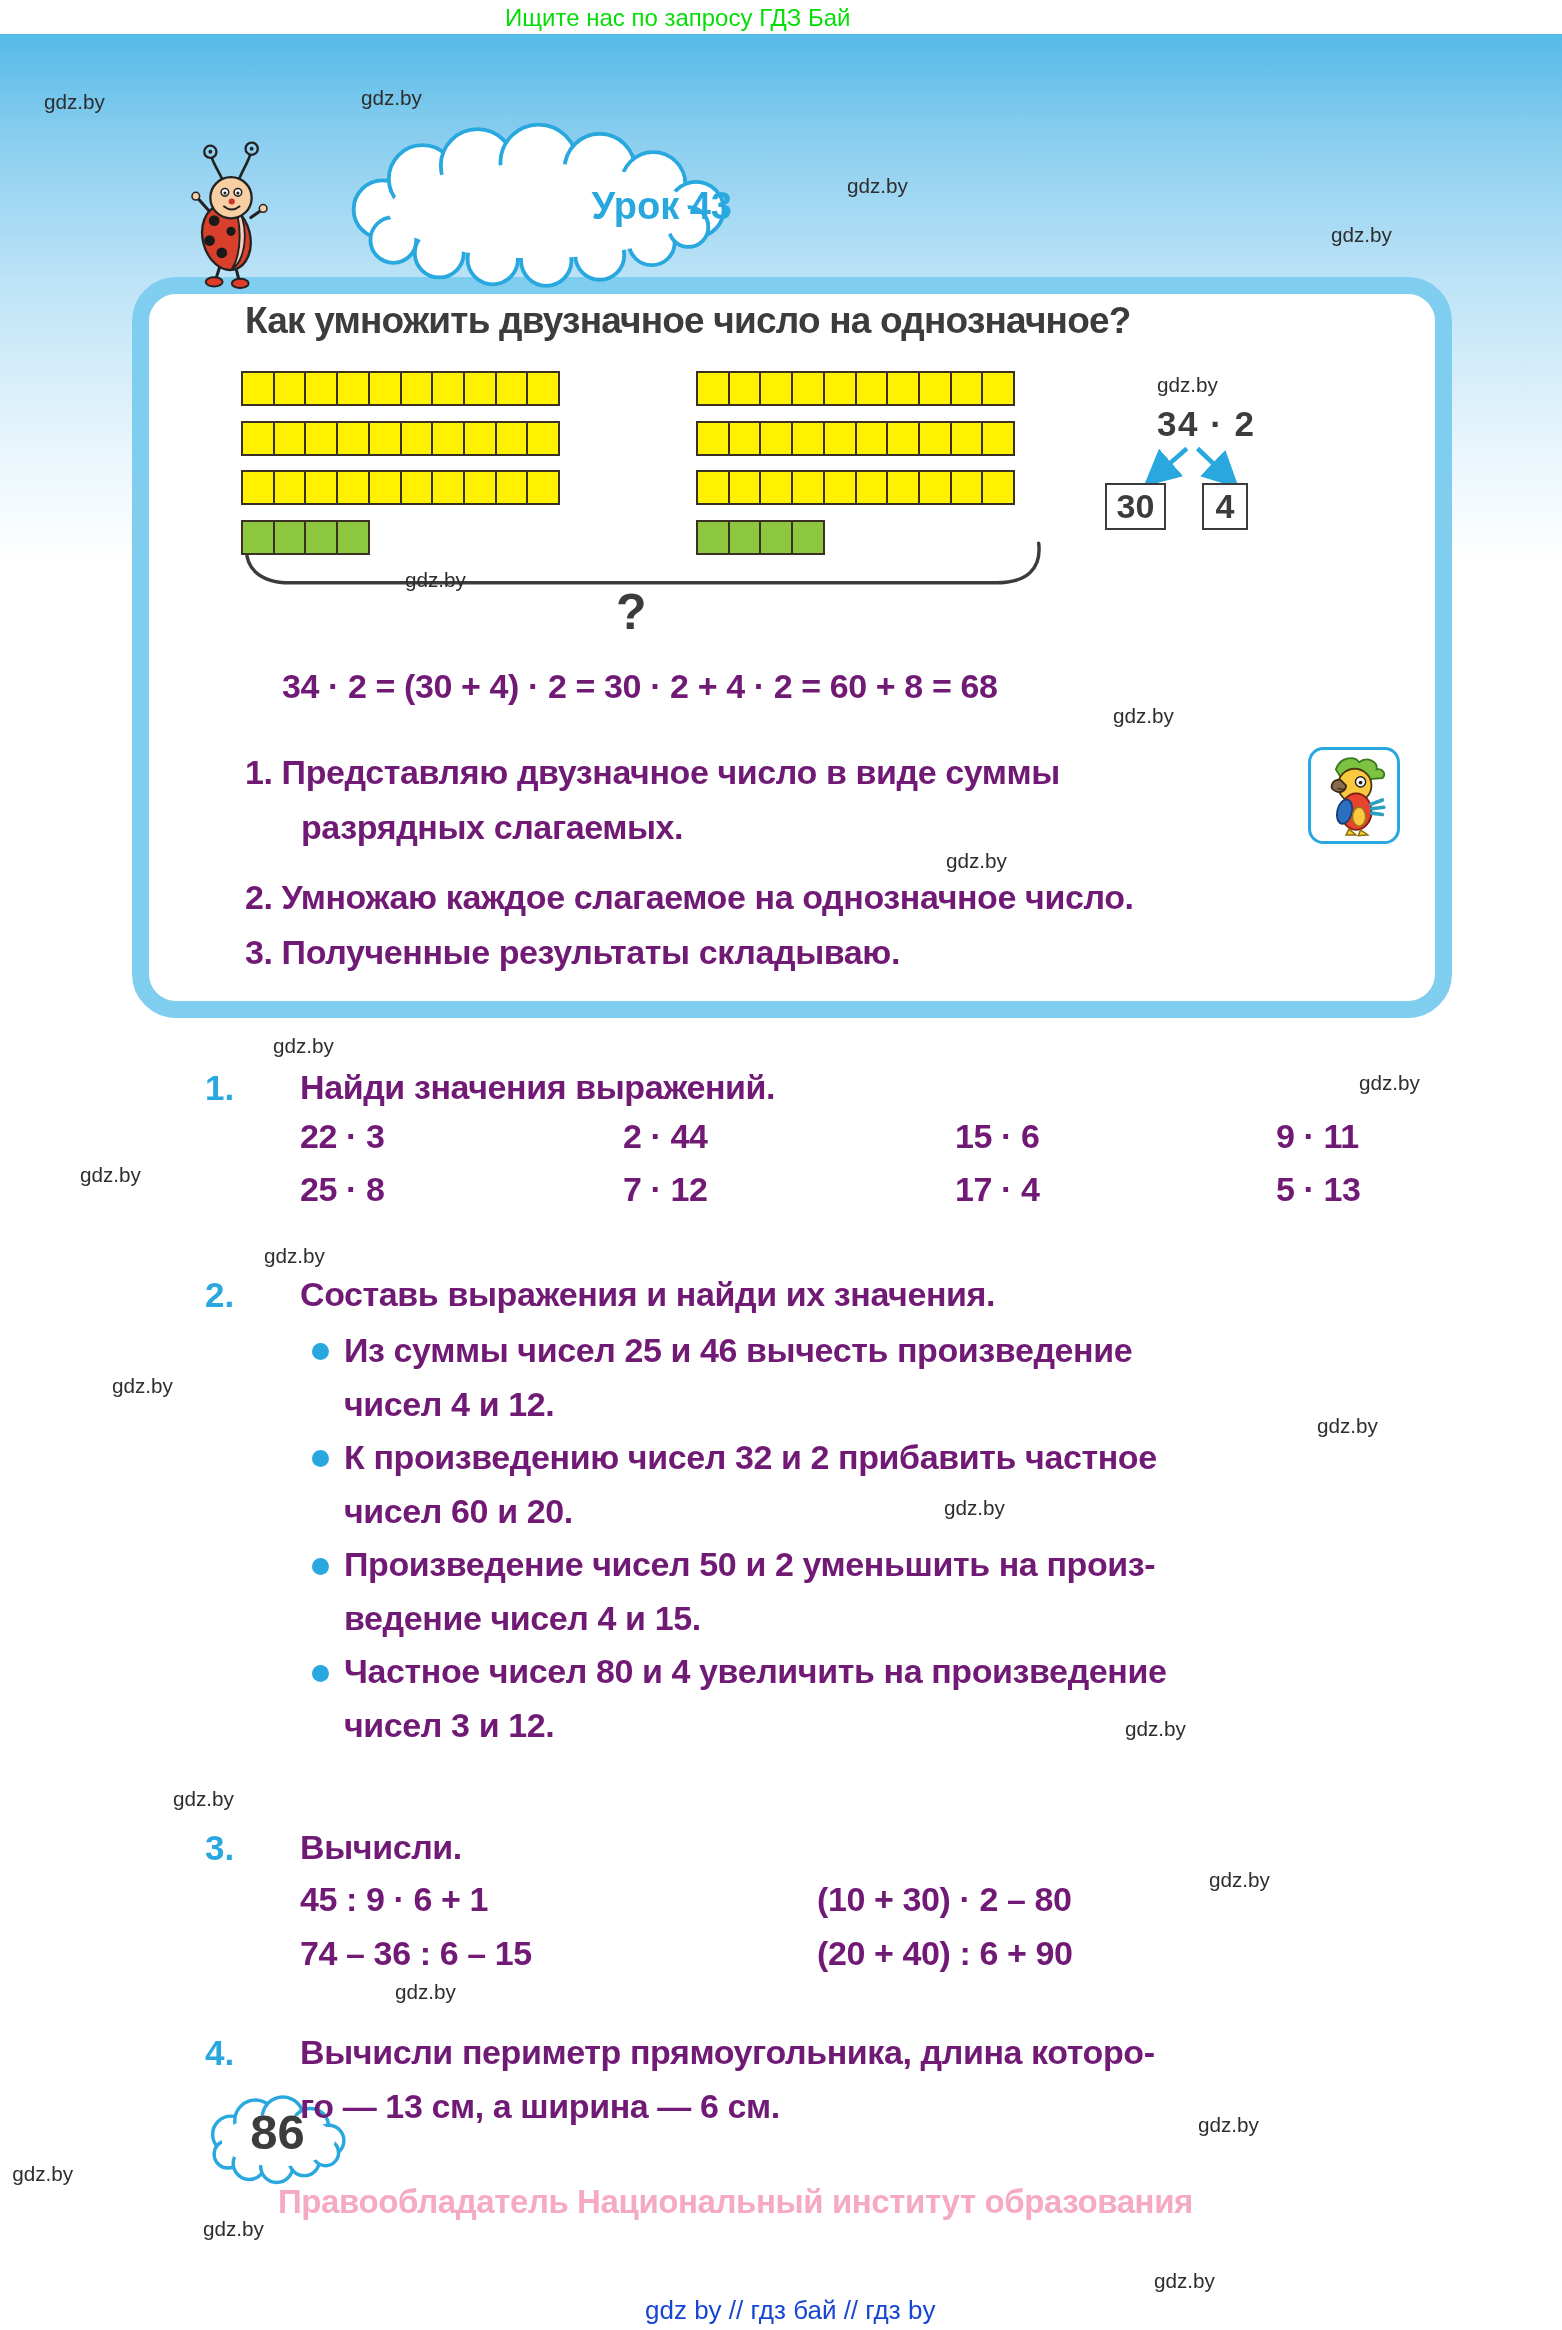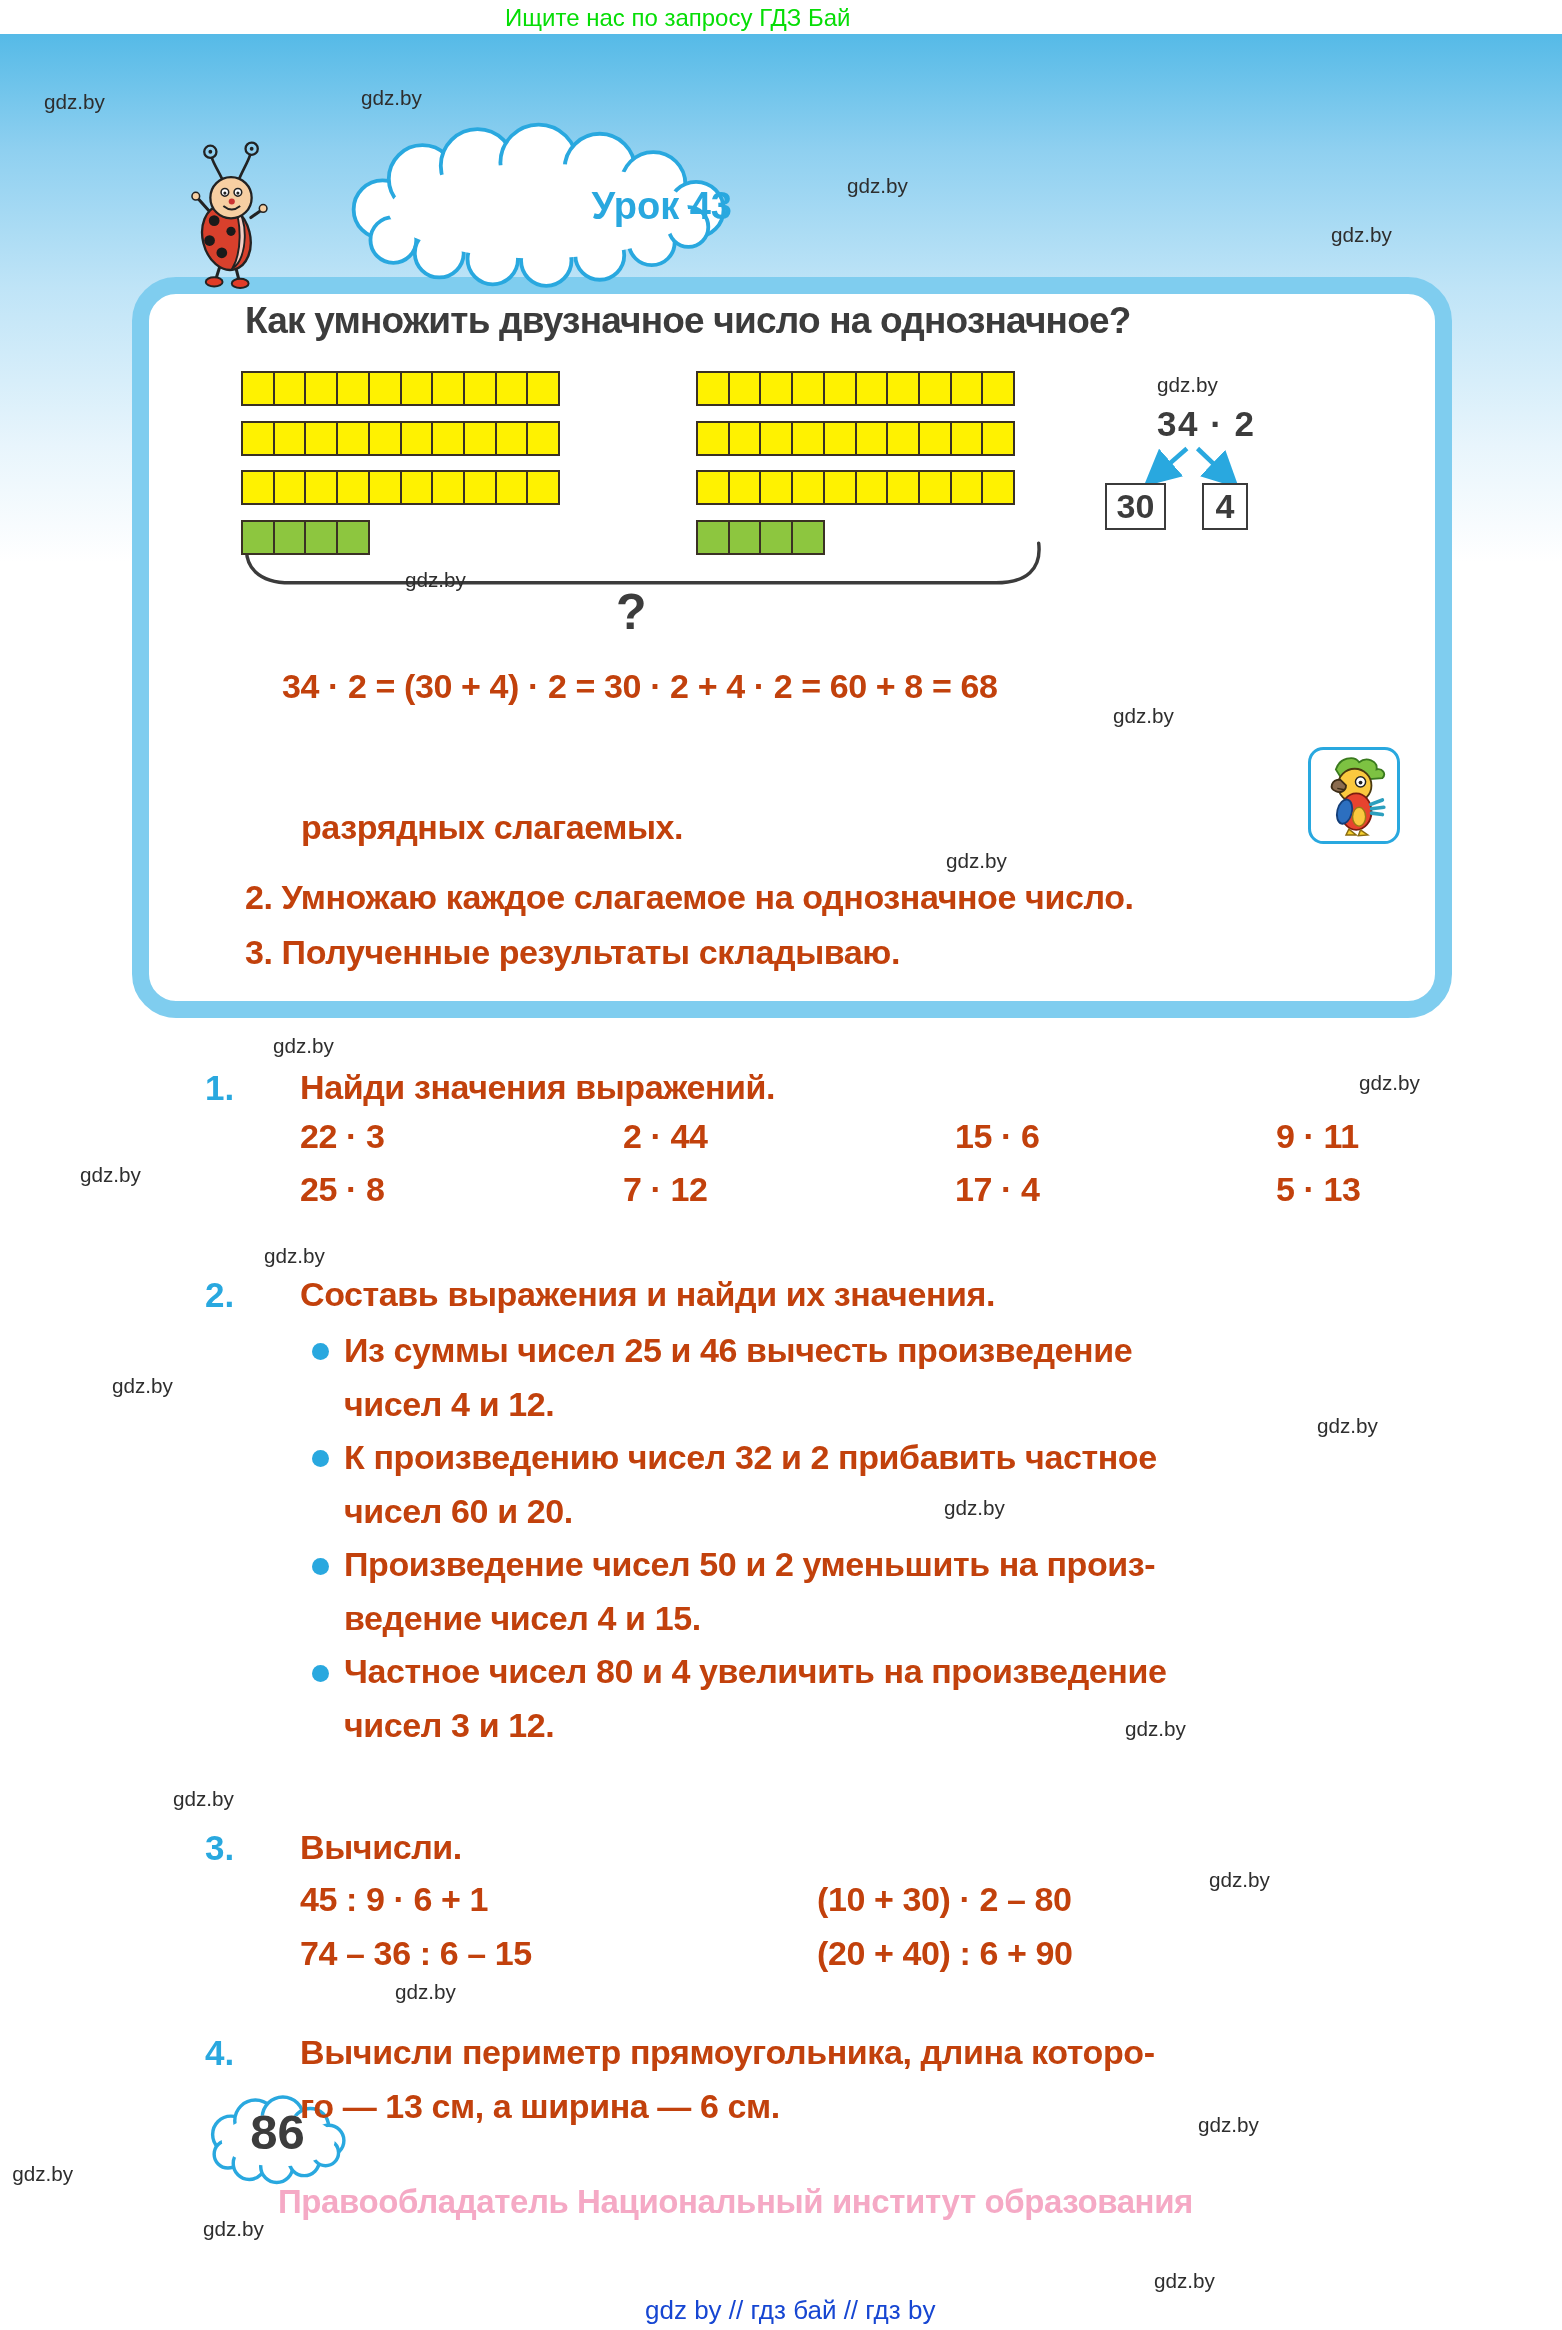--- a/index.html
+++ b/index.html
@@ -6,21 +6,21 @@
   .page{position:relative;width:1563px;height:2330px;background:#ffffff;overflow:hidden;
         font-family:"Liberation Sans","DejaVu Sans",sans-serif;color:#3c3c3c;}
   .topstrip{position:absolute;left:0;top:0;width:1563px;height:34px;background:#ffffff;padding-left:29px;}
   .sky{position:absolute;left:0;top:34px;width:1563px;height:528px;
        background:linear-gradient(to bottom,#55bae7 0%,#8fd0f0 22%,#bfe4f7 48%,#e8f5fc 78%,#ffffff 100%);}
   .notice{position:absolute;left:505px;top:3.8px;font-size:24px;font-weight:400;color:#06dd06;white-space:nowrap;}
   .wm{position:absolute;font-size:20.7px;font-weight:400;color:#2e2e2e;white-space:nowrap;z-index:30;}
   .mainbox{position:absolute;left:132px;top:277px;width:1320px;height:741px;box-sizing:border-box;
            border:17px solid #7fcdef;border-radius:44px;background:#ffffff;z-index:1;}
   .t{position:absolute;white-space:nowrap;z-index:5;}
-  .body-t{font-size:34px;font-weight:700;letter-spacing:-0.4px;color:#c2410c;}
+  .body-t{font-size:34px;font-weight:700;letter-spacing:-0.4px;color:#701a75;}
   .title-t{font-size:37px;font-weight:700;letter-spacing:-0.8px;color:#3c3c3c;}
   .exnum{font-size:35px;font-weight:700;color:#29a8df;}
   .cloud-label{position:absolute;text-align:right;font-size:38px;font-weight:700;color:#29a8df;z-index:6;}
   .pagenum-label{position:absolute;text-align:center;font-size:49px;font-weight:700;color:#3c3c3c;z-index:6;}
   .sq-row{display:flex;margin-bottom:14.5px;}
   .sq{width:30px;height:31px;border:2.3px solid #3a3124;margin-right:-2.3px;}
   .sq-yellow{background:var(--sq-yellow,#fff200);}
   .sq-green{background:var(--sq-green,#8dc63f);}
   .grid-group{position:absolute;z-index:5;}
   .numbox{position:absolute;box-sizing:border-box;border:2.3px solid #3b3b3b;background:#fff;
@@ -226,20 +226,21 @@
   <div class="numbox" style="left:1105px;top:483px;width:61px;height:47px">30</div>
   <div class="numbox" style="left:1202px;top:483px;width:46px;height:47px">4</div>
 
   <svg style="left:239px;top:537px" width="808" height="55" viewBox="0 0 1056 72">
     <path d="M 10 6 C 4 40 26 60 66 60 L 990 60 C 1030 60 1050 42 1046 8" fill="none" stroke="#3b3b3b" stroke-width="4.5" stroke-linecap="round"></path>
   </svg>
   <span class="t qmark" style="left:616px;top:583px">?</span>
 
   <span class="t body-t" style="left:282px;top:667px">34 · 2 = (30 + 4) · 2 = 30 · 2 + 4 · 2 = 60 + 8 = 68</span>
 
+  <span class="t body-t" style="left:245px;top:753px">1. Представляю двузначное число в виде суммы</span>
   <span class="t body-t" style="left:301px;top:808px">разрядных слагаемых.</span>
   <span class="t body-t" style="left:245px;top:878px">2. Умножаю каждое слагаемое на однозначное число.</span>
   <span class="t body-t" style="left:245px;top:933px">3. Полученные результаты складываю.</span>
 
   <div class="parrotbox">
     <svg width="80" height="86" viewBox="0 0 110 117" style="position:static">
       <path d="M30,22 C35,6 55,2 62,12 C72,4 88,10 86,22 C94,20 100,28 94,34 L40,38 Z" fill="#7dc242" stroke="#3a7a1e" stroke-width="2.5"></path>
       <circle cx="56" cy="44" r="23" fill="#fbc93f" stroke="#4a3a10" stroke-width="2.5"></circle>
       <circle cx="64" cy="39" r="7" fill="#fff" stroke="#222" stroke-width="2"></circle>
       <circle cx="64" cy="40" r="2.6" fill="#222"></circle>

